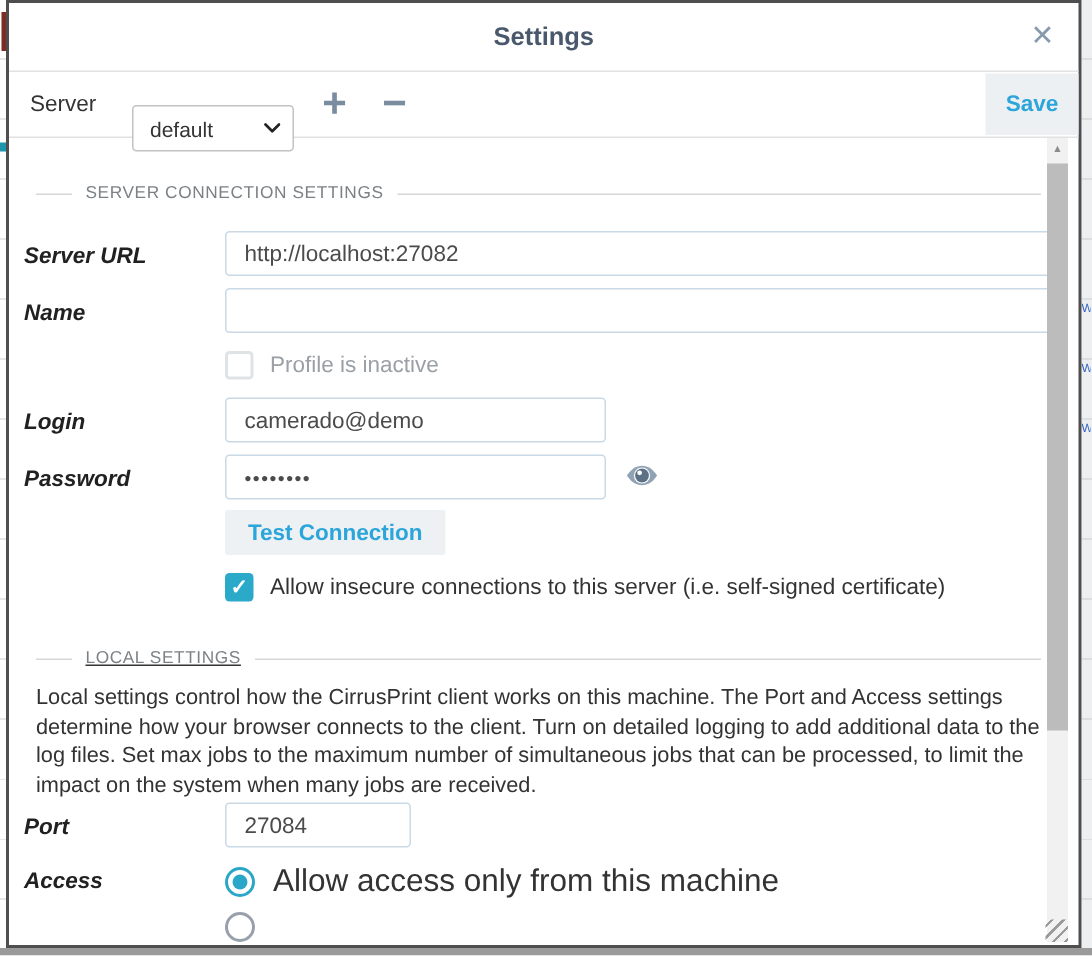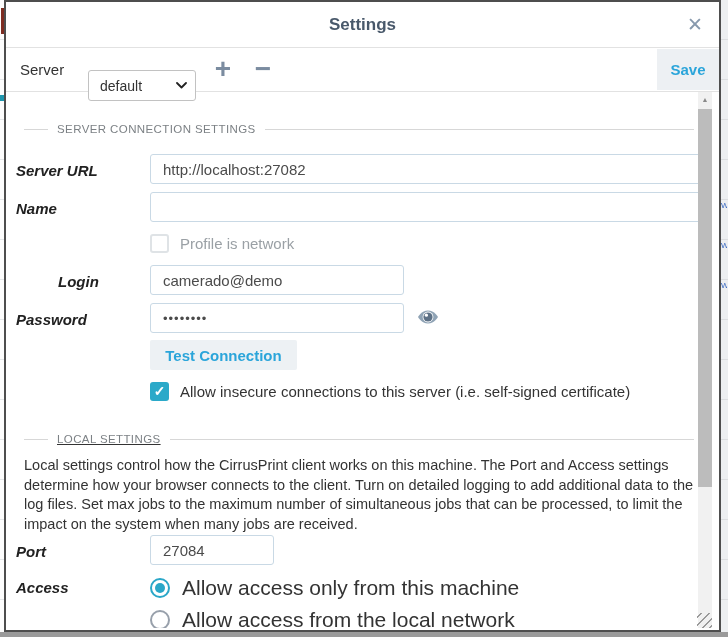--- a/index.html
+++ b/index.html
@@ -162,24 +162,24 @@
     </div>
 
     <label class="fld-label" style="top:70px;">Server URL</label>
     <input class="txt w-long" style="top: 62px;" type="text" value="http://localhost:27082">
 
     <label class="fld-label" style="top:108px;">Name</label>
     <input class="txt w-long" style="top: 100px;" type="text" value="">
 
     <div class="cb-row" style="top:142px;">
       <span class="cb-box cb-off"></span>
-      <span class="cb-text-disabled">Profile is network</span>
-    </div>
-
-    <label class="fld-label" style="top:181px;margin-left:42px;">Login</label>
+      <span class="cb-text-disabled">Profile is inactive</span>
+    </div>
+
+    <label class="fld-label" style="top:181px;">Login</label>
     <input class="txt w-med" style="top: 173px;" type="text" value="camerado@demo">
 
     <label class="fld-label" style="top:219px;">Password</label>
     <input class="txt w-med" style="top: 211px; font-size: 13px; letter-spacing: 1px;" type="text" value="••••••••">
 
     <div class="eye">
       <svg width="26" height="26" viewBox="0 0 26 26">
         <path d="M13 6.5 C6.5 6.5 3 13 3 13 C3 13 6.5 19.5 13 19.5 C19.5 19.5 23 13 23 13 C23 13 19.5 6.5 13 6.5 Z" fill="#8fa3b5"></path>
         <circle cx="13" cy="13" r="5.4" fill="#ffffff"></circle>
         <circle cx="13" cy="13" r="4.6" fill="#5d7186"></circle>
@@ -206,21 +206,20 @@
     <input class="txt w-short" style="top: 443px;" type="text" value="27084">
 
     <label class="fld-label" style="top:487px;">Access</label>
 
     <div class="radio-row" style="top:484px;">
       <span class="radio radio-on"></span>
       <span class="radio-text">Allow access only from this machine</span>
     </div>
     <div class="radio-row" style="top:516px;">
       <span class="radio radio-off"></span>
-      <span class="radio-text">Allow access from the local network</span>
     </div>
 
     <div class="sbar">
       <div class="sbar-up">▲</div>
       <div class="sbar-thumb"></div>
     </div>
     <div class="resize-grip"></div>
 
   </div>
 </div>

